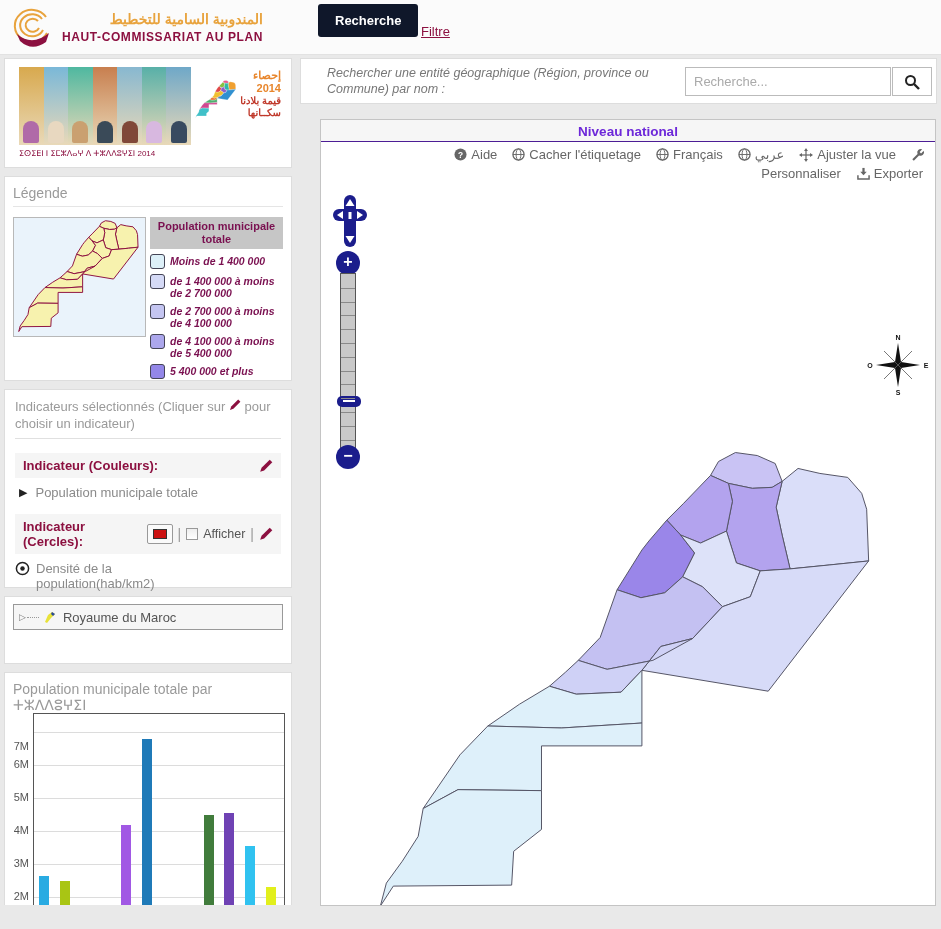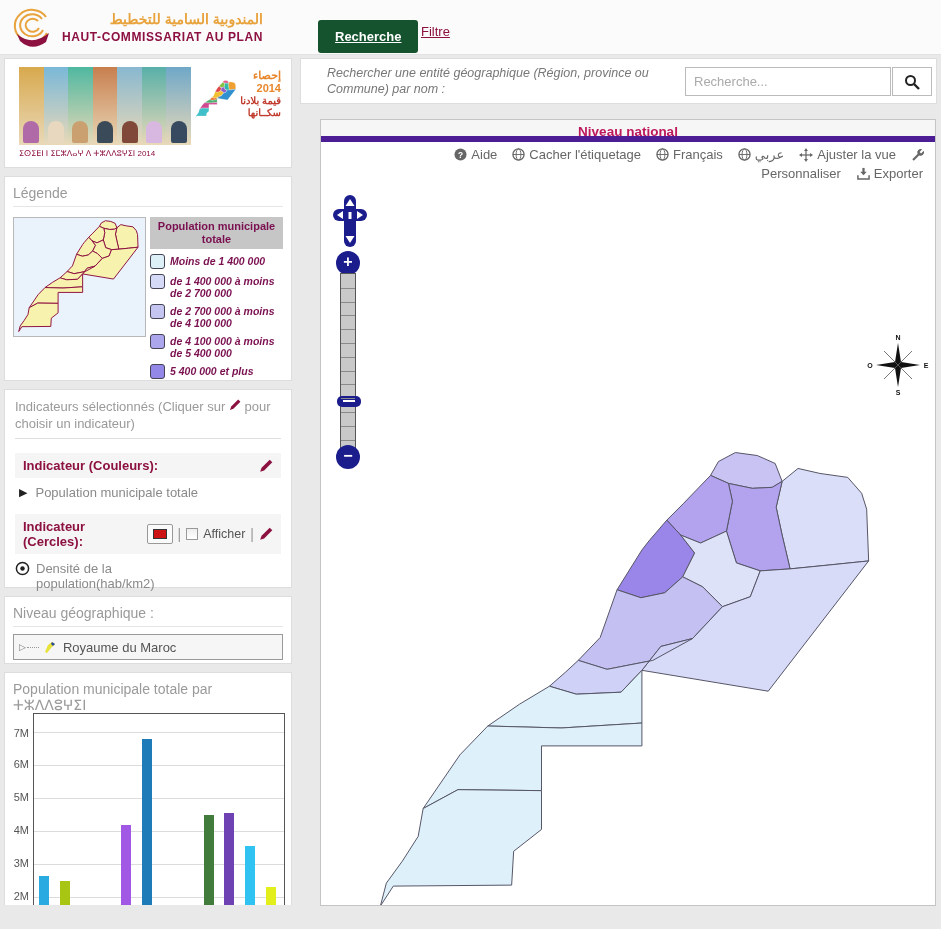--- a/index.html
+++ b/index.html
@@ -8,22 +8,22 @@
     width:941px; height:929px; overflow:hidden; position:relative;
     background:#e9e9e9; font-family:"Liberation Sans", sans-serif; color:#444;
   }
   
   .header { position:absolute; top:0; left:0; width:941px; height:55px;
     background:#fbfbfb; border-bottom:1px solid #e2e2e2; z-index:20; }
   .logo { position:absolute; left:8px; top:3px; display:flex; align-items:center; }
   .logo-texts { margin-left:6px; }
   .logo-ar { color:#e8a33d; font-size:14px; font-weight:bold; direction:rtl; line-height:18px; }
   .logo-fr { color:#8c1040; font-size:12px; letter-spacing:.6px; font-weight:bold; margin-top:2px; }
-  .nav-btn { position:absolute; left:318px; top:20px; background:#14532d; color:#fff;
-    font-size:13px; font-weight:bold; text-decoration:underline; padding:9px 17px;
+  .nav-btn { position:absolute; left:318px; top:4px; background:#0f172a; color:#fff;
+    font-size:13px; font-weight:bold; padding:9px 17px;
     border:none; border-radius:3px; cursor:pointer; }
   .nav-link { position:absolute; left:421px; top:24px; color:#8c1040; font-size:13px;
     text-decoration:underline; cursor:pointer; }
   
   .sidebar { position:absolute; top:58px; left:4px; width:288px; height:847px; overflow:hidden; }
   .main { position:absolute; top:58px; left:300px; width:637px; height:847px; }
   .card { background:#fff; border:1px solid #ddd; margin-bottom:8px; position:relative; }
   .card-title { color:#9a9a9a; font-size:14px; padding:8px 10px 5px 10px; border-bottom:1px solid #e5e5e5; margin:0 8px; padding-left:0; }
   
   .banner { height:110px; padding:8px 10px 4px 14px; }
@@ -82,22 +82,22 @@
   .search-label { position:absolute; left:26px; top:6px; width:350px; color:#777;
     font-size:12.5px; font-style:italic; line-height:16px; }
   .search-input { position:absolute; left:384px; top:8px; width:206px; height:29px;
     border:1px solid #bbb; padding:0 8px; font-size:13px; color:#444; font-family:"Liberation Sans",sans-serif; }
   .search-input::placeholder { color:#aaa; }
   .search-btn { position:absolute; left:591px; top:8px; width:40px; height:29px;
     border:1px solid #bbb; background:#fff; cursor:pointer; display:flex; align-items:center; justify-content:center; }
   
   .map-panel { margin:15px 0 0 20px; width:616px; height:787px; border:1px solid #c4c4c4;
     background:#fff; position:relative; }
-  .map-title { height:22px; background:#f6f6f6; border-bottom:6px solid #4c1d95;
-    text-align:center; color:#be185d; font-weight:bold; font-size:13.5px; padding-top:4px; }
+  .map-title { height:22px; background:#f6f6f6; border-bottom:1px solid #4c1d95;
+    text-align:center; color:#6d28d9; font-weight:bold; font-size:13.5px; padding-top:4px; }
   .map-toolbar { display:flex; justify-content:flex-end; align-items:center; gap:15px;
     padding:5px 10px 0 0; color:#666; font-size:13px; }
   .map-toolbar2 { display:flex; justify-content:flex-end; align-items:center; gap:16px;
     padding:4px 12px 0 0; color:#666; font-size:13px; }
   .tb-item { display:flex; align-items:center; gap:4px; cursor:pointer; }
   .map-content { position:absolute; left:0; top:73px; width:614px; height:712px; overflow:hidden; }
   .map-svg { position:absolute; left:0; top:0; }
   .map-svg polygon { stroke:#555566; stroke-width:1; cursor:pointer; }
   .mini-svg polygon { fill:#f7f2ae; stroke:#8c1040; stroke-width:4; }
   .mosaic-svg polygon { stroke:#ffffff; stroke-width:3; }
@@ -268,36 +268,35 @@
       <svg width="15" height="15" viewBox="0 0 16 16" style="flex:none;margin-right:6px">
         <circle cx="8" cy="8" r="6.5" fill="none" stroke="#222" stroke-width="1.6"></circle>
         <circle cx="8" cy="8" r="2.4" fill="#222"></circle>
       </svg>
       <span style="width:160px">Densité de la population(hab/km2)</span>
     </div>
     <div class="ind-bottom-line"></div>
   </div>
 
   <div class="card niv-card">
-    <div class="card-title">Niveau géographique :</div>
     <div class="tree-box">
       <span class="expander">▷</span>
       <span class="dots"></span>
       <svg width="15" height="15" viewBox="0 0 15 15">
         <polygon points="3,12 6,5 10,2 13,4 9,8 5,13" fill="#e8e23a"></polygon>
         <polygon points="10,2 13,4 11,6 9,4" fill="#2a4a9a"></polygon>
       </svg>
       <span class="tree-label">Royaume du Maroc</span>
     </div>
   </div>
 
   <div class="card chart-card">
     <div class="card-title" style="border-bottom:none">Population municipale totale par ⵜⵣⴷⴷⵓⵖⵉⵏ</div>
     <div id="chart-ylabels">
-        <div class="ylab" style="top: 54px;">7M</div>
+        <div class="ylab" style="top: 67px;">7M</div>
         <div class="ylab" style="top: 85.15px;">6M</div>
         <div class="ylab" style="top: 118.15px;">5M</div>
         <div class="ylab" style="top: 151.15px;">4M</div>
         <div class="ylab" style="top: 184.15px;">3M</div>
         <div class="ylab" style="top: 217.15px;">2M</div>
       </div>
     <div class="chart-box" id="chart-box">
         <div class="gridline" style="top: 18.15px;"></div>
         <div class="gridline" style="top: 51.15px;"></div>
         <div class="gridline" style="top: 84.15px;"></div>

